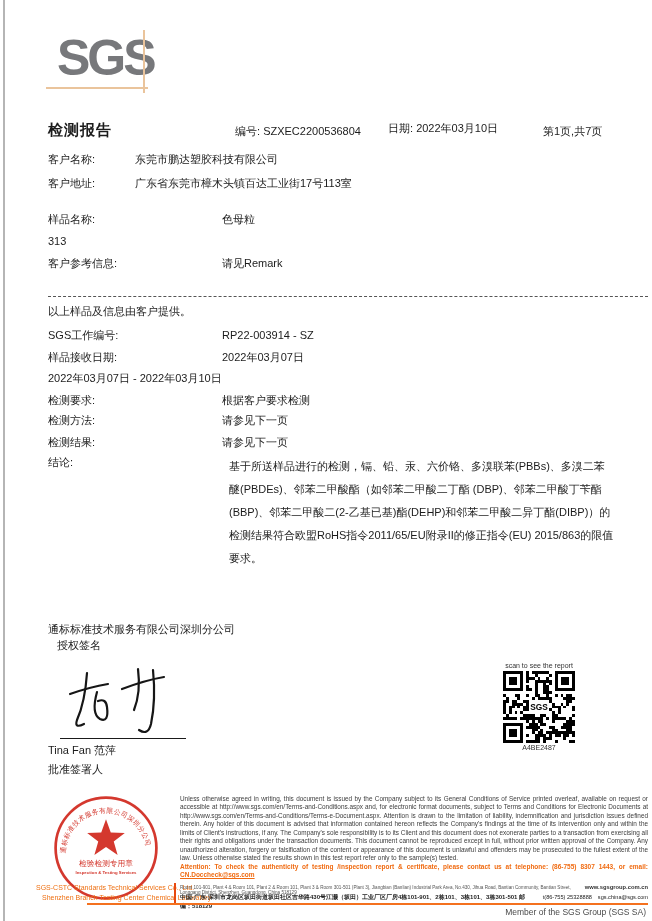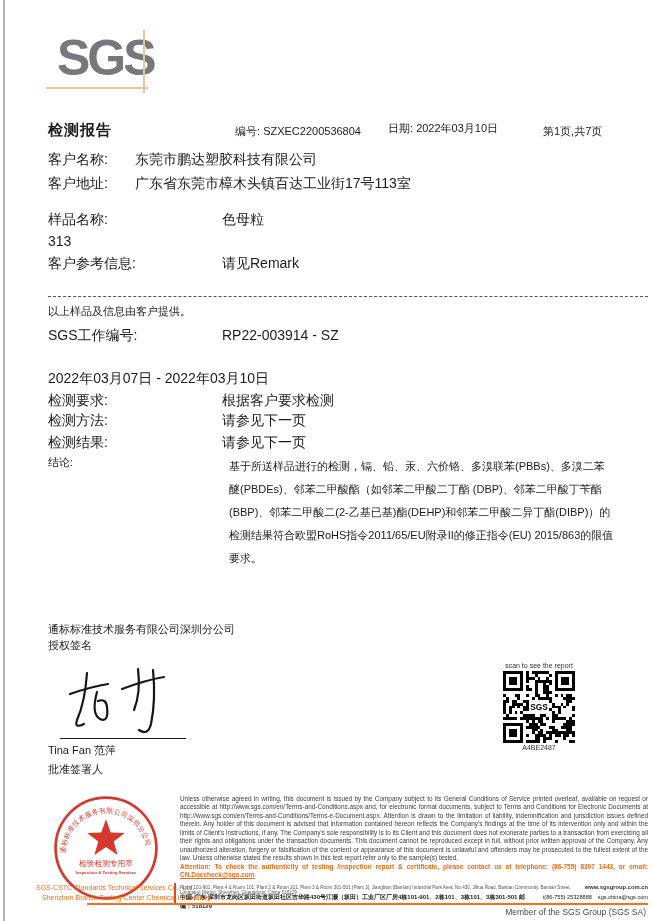--- a/index.html
+++ b/index.html
@@ -13,36 +13,36 @@
           color: #77787b; letter-spacing: -3px; line-height: 1; }
   .logo-underline { position: absolute; left: 46px; top: 87px; width: 102px; height: 2px; background: #eac49c; }
   .logo-vline { position: absolute; left: 143px; top: 30px; width: 2px; height: 63px; background: #eac49c; }
 
   .title-row { position: absolute; left: 0; top: 121px; width: 652px; font-size: 11px; }
   .doc-title { position: absolute; left: 48px; top: 0; font-size: 15px; font-weight: bold; letter-spacing: 1px; }
   .hdr-no   { position: absolute; left: 235px; top: 3px; }
   .hdr-date { position: absolute; left: 388px; top: 0; text-align: right; }
   .hdr-page { position: absolute; left: 543px; top: 3px; }
 
-  .row { position: absolute; left: 48px; display: flex; font-size: 14px; line-height: 15px; width: 566px; }
+  .row { position: absolute; left: 48px; display: flex; font-size: 11px; line-height: 15px; width: 566px; }
   .lbl { flex: none; }
   .w87  .lbl { width: 87px; }
   .w174 .lbl { width: 174px; }
   .val { flex: 1; }
 
   .note { position: absolute; left: 48px; top: 276px; font-size: 11px; margin-top: 28px; }
   .dashed { position: absolute; left: 48px; top: 296px; width: 600px; border-top: 1px dashed #555; }
 
   .conclusion { position: absolute; left: 48px; top: 455px; width: 566px; display: flex; font-size: 11px; }
   .conclusion .lbl { width: 174px; flex: none; }
   .conclusion .val { flex: 1; line-height: 23px; max-width: 392px; margin-left: 7px; }
 
   
   .sig-company { position: absolute; left: 48px; top: 622px; font-size: 11px; }
-  .sig-auth    { position: absolute; left: 48px; top: 638px; font-size: 11px; }
+  .sig-auth    { position: absolute; left: 57px; top: 638px; font-size: 11px; }
   .sig-image   { position: absolute; left: 62px; top: 662px; width: 130px; height: 76px; }
   .sig-line    { position: absolute; left: 60px; top: 738px; width: 126px; height: 1px; background: #1a1a1a; }
   .sig-name    { position: absolute; left: 48px; top: 743px; font-size: 11px; }
   .sig-role    { position: absolute; left: 48px; top: 762px; font-size: 11px; }
 
   
   .qr-caption { position: absolute; left: 500px; top: 662px; width: 78px; text-align: center; font-size: 7px; color: #333; }
   .qr-box     { position: absolute; left: 503px; top: 671px; width: 72px; height: 72px; }
   .qr-box svg { width: 100%; height: 100%; }
   .qr-code    { position: absolute; left: 500px; top: 744px; width: 78px; text-align: center; font-size: 7px; color: #333; }
@@ -112,20 +112,24 @@
   <div class="row w174" style="top:256px">
     <span class="lbl">客户参考信息:</span>
     <span class="val">请见Remark</span>
   </div>
   <div class="note">以上样品及信息由客户提供。</div>
   <div class="dashed"></div>
 
   <div class="row w174" style="top:328px">
     <span class="lbl">SGS工作编号:</span>
     <span class="val">RP22-003914 - SZ</span>
+  </div>
+  <div class="row w174" style="top:350px">
+    <span class="lbl">样品接收日期:</span>
+    <span class="val">2022年03月07日</span>
   </div>
   <div class="row w174" style="top:371px">
     <span class="val">2022年03月07日 - 2022年03月10日</span>
   </div>
   <div class="row w174" style="top:393px">
     <span class="lbl">检测要求:</span>
     <span class="val">根据客户要求检测</span>
   </div>
   <div class="row w174" style="top:413px">
     <span class="lbl">检测方法:</span>

